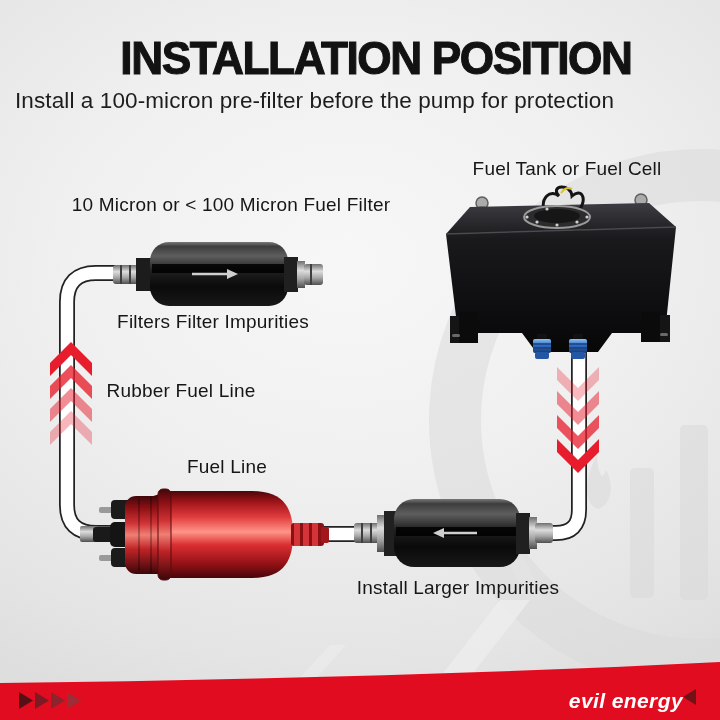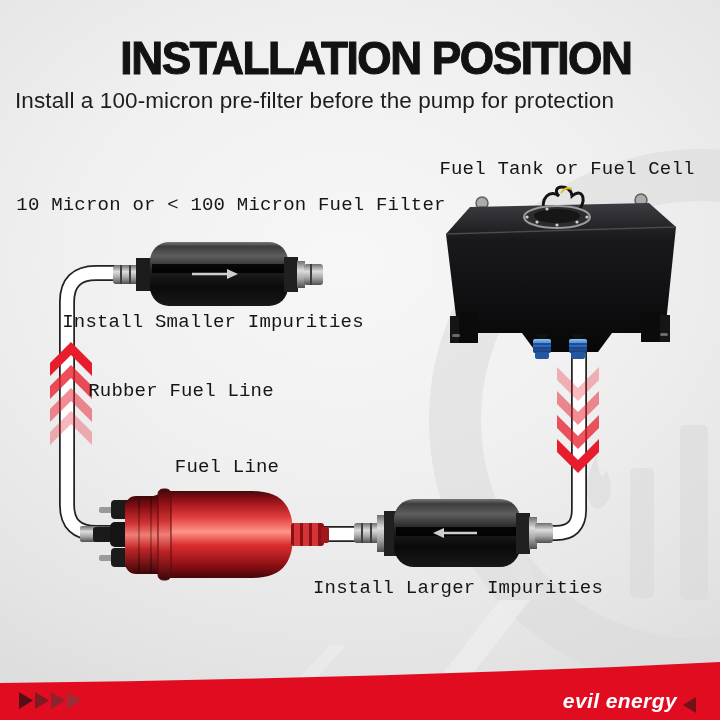--- a/index.html
+++ b/index.html
@@ -4,33 +4,33 @@
 <style>
   html,body{margin:0;padding:0;background:#cfcfcf;}
   .canvas{
     position:relative;width:720px;height:720px;overflow:hidden;
     font-family:"Liberation Sans","DejaVu Sans",sans-serif;
     background:radial-gradient(ellipse 620px 480px at 48% 36%, #f7f7f7 0%, #f0f0f0 45%, #e4e4e4 85%, #dedede 100%);
   }
   .layer{position:absolute;left:0;top:0;}
   .lbl{
     position:absolute;transform:translateX(-50%);
-    color:#161616;font-size:19px;white-space:nowrap;z-index:3;letter-spacing:.2px;font-family:Liberation Mono, monospace;
+    color:#161616;font-size:19px;white-space:nowrap;z-index:3;letter-spacing:.2px;
   }
   .title{
     position:absolute;left:16px;top:30px;width:720px;text-align:center;z-index:3;
     font-size:47px;font-weight:800;color:#121212;letter-spacing:-1.5px;
   }
   .title>span{display:inline-block;transform:scaleX(.94);-webkit-text-stroke:1.1px #121212;}
   .subtitle{
     position:absolute;left:0;top:88px;width:629px;text-align:center;z-index:3;
     font-size:22.5px;color:#1d1d1d;letter-spacing:.1px;
   }
   .brand{
-    position:absolute;right:24px;bottom:7px;z-index:5;display:flex;align-items:flex-end;gap:6px;
+    position:absolute;right:24px;bottom:7px;z-index:5;display:flex;align-items:flex-start;
     color:#ffffff;font-size:21px;font-weight:800;font-style:italic;letter-spacing:.4px;
   }
   .brand-arrow{
     width:0;height:0;border-top:8px solid transparent;border-bottom:8px solid transparent;
     border-right:13px solid #701218;display:inline-block;
   }
   svg{display:block;}
 </style>
 </head>
 <body>
@@ -240,21 +240,21 @@
     </g>
   </svg>
 
   <div class="title">
     <span>INSTALLATION POSITION</span>
   </div>
   <div class="subtitle">Install a 100-micron pre-filter before the pump for protection</div>
 
   <div class="lbl" style="left:567px;top:158px">Fuel Tank or Fuel Cell</div>
   <div class="lbl" style="left:231px;top:194px">10 Micron or &lt; 100 Micron Fuel Filter</div>
-  <div class="lbl" style="left:213px;top:311px">Install Smaller Impurities</div>
+  <div class="lbl" style="left:213px;top:311px">Filters Filter Impurities</div>
   <div class="lbl" style="left:181px;top:380px">Rubber Fuel Line</div>
   <div class="lbl" style="left:227px;top:456px">Fuel Line</div>
   <div class="lbl" style="left:458px;top:577px">Install Larger Impurities</div>
 
   <div class="brand">
     <span>evil energy</span>
     <span class="brand-arrow"></span>
   </div>
 
 </div>

